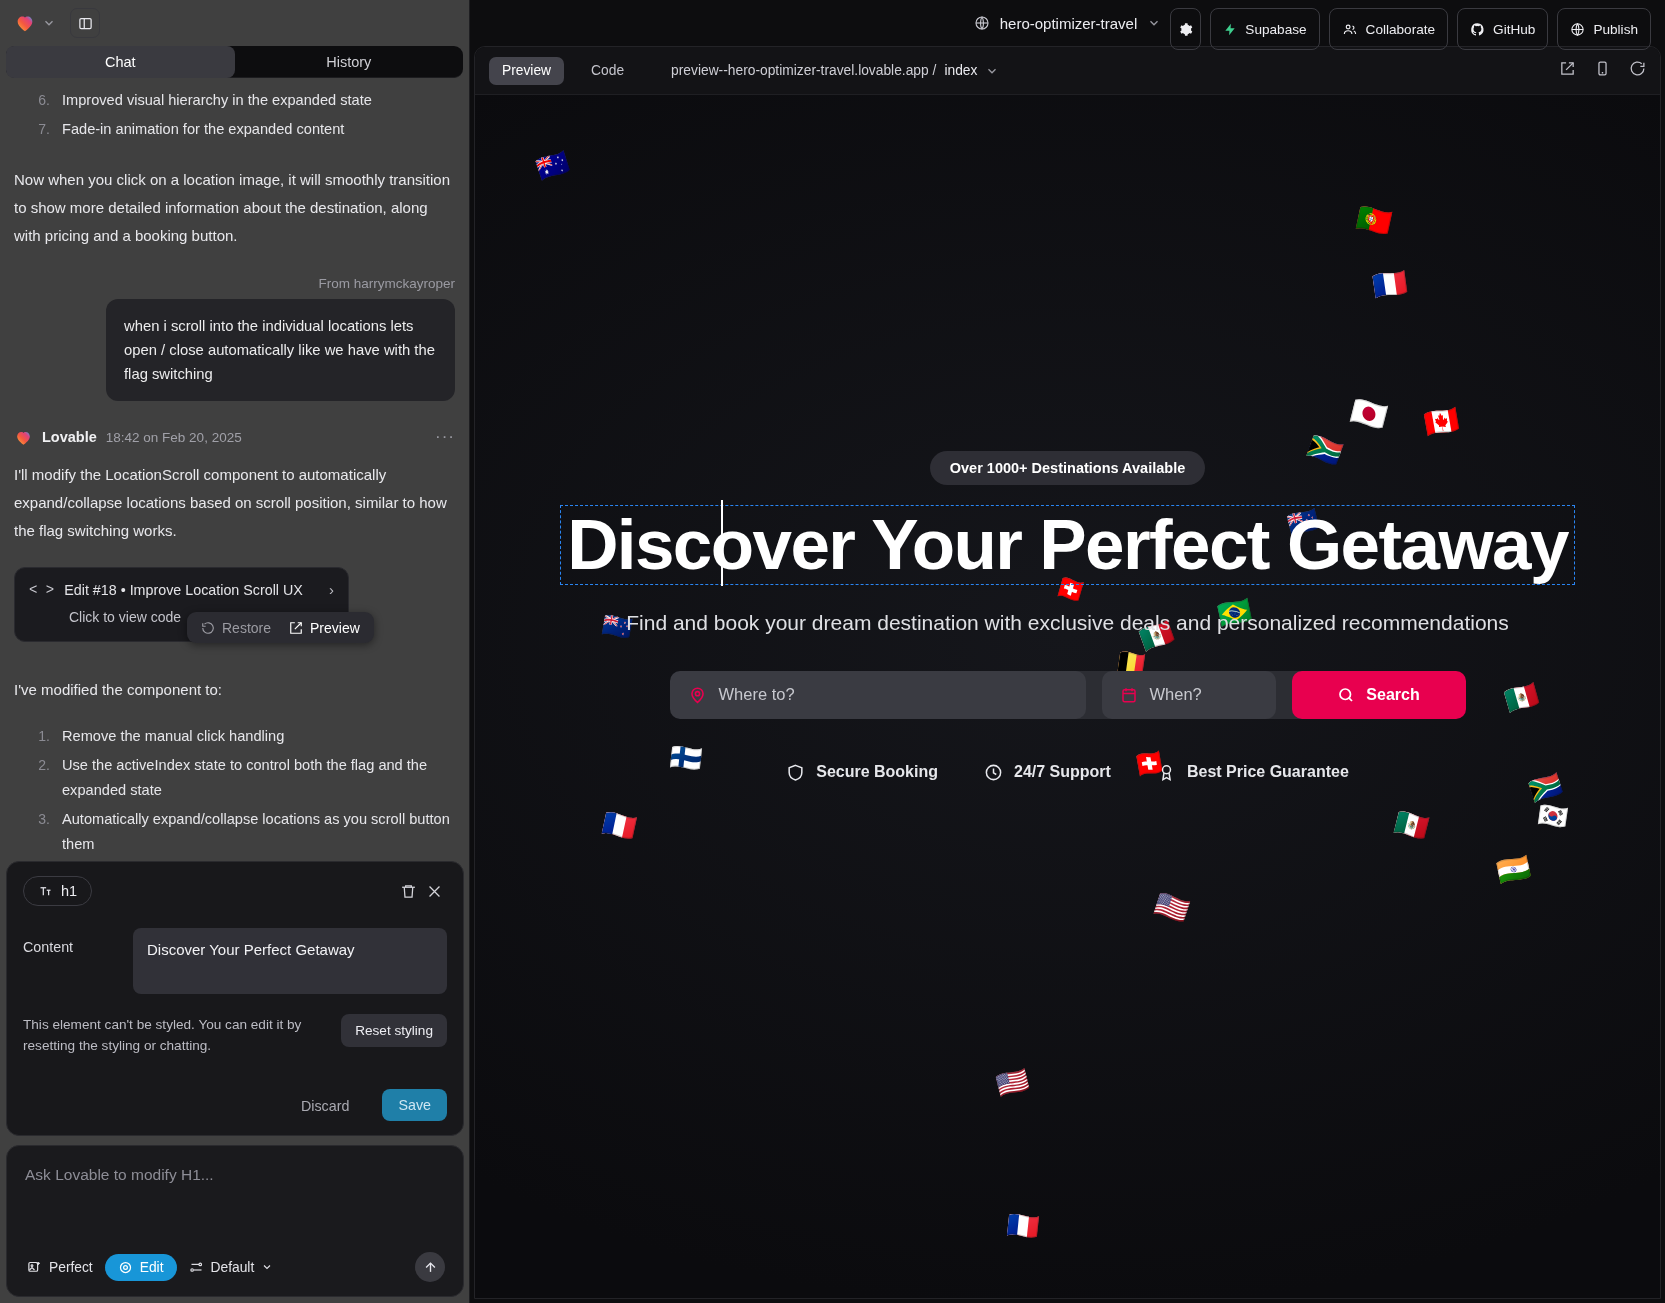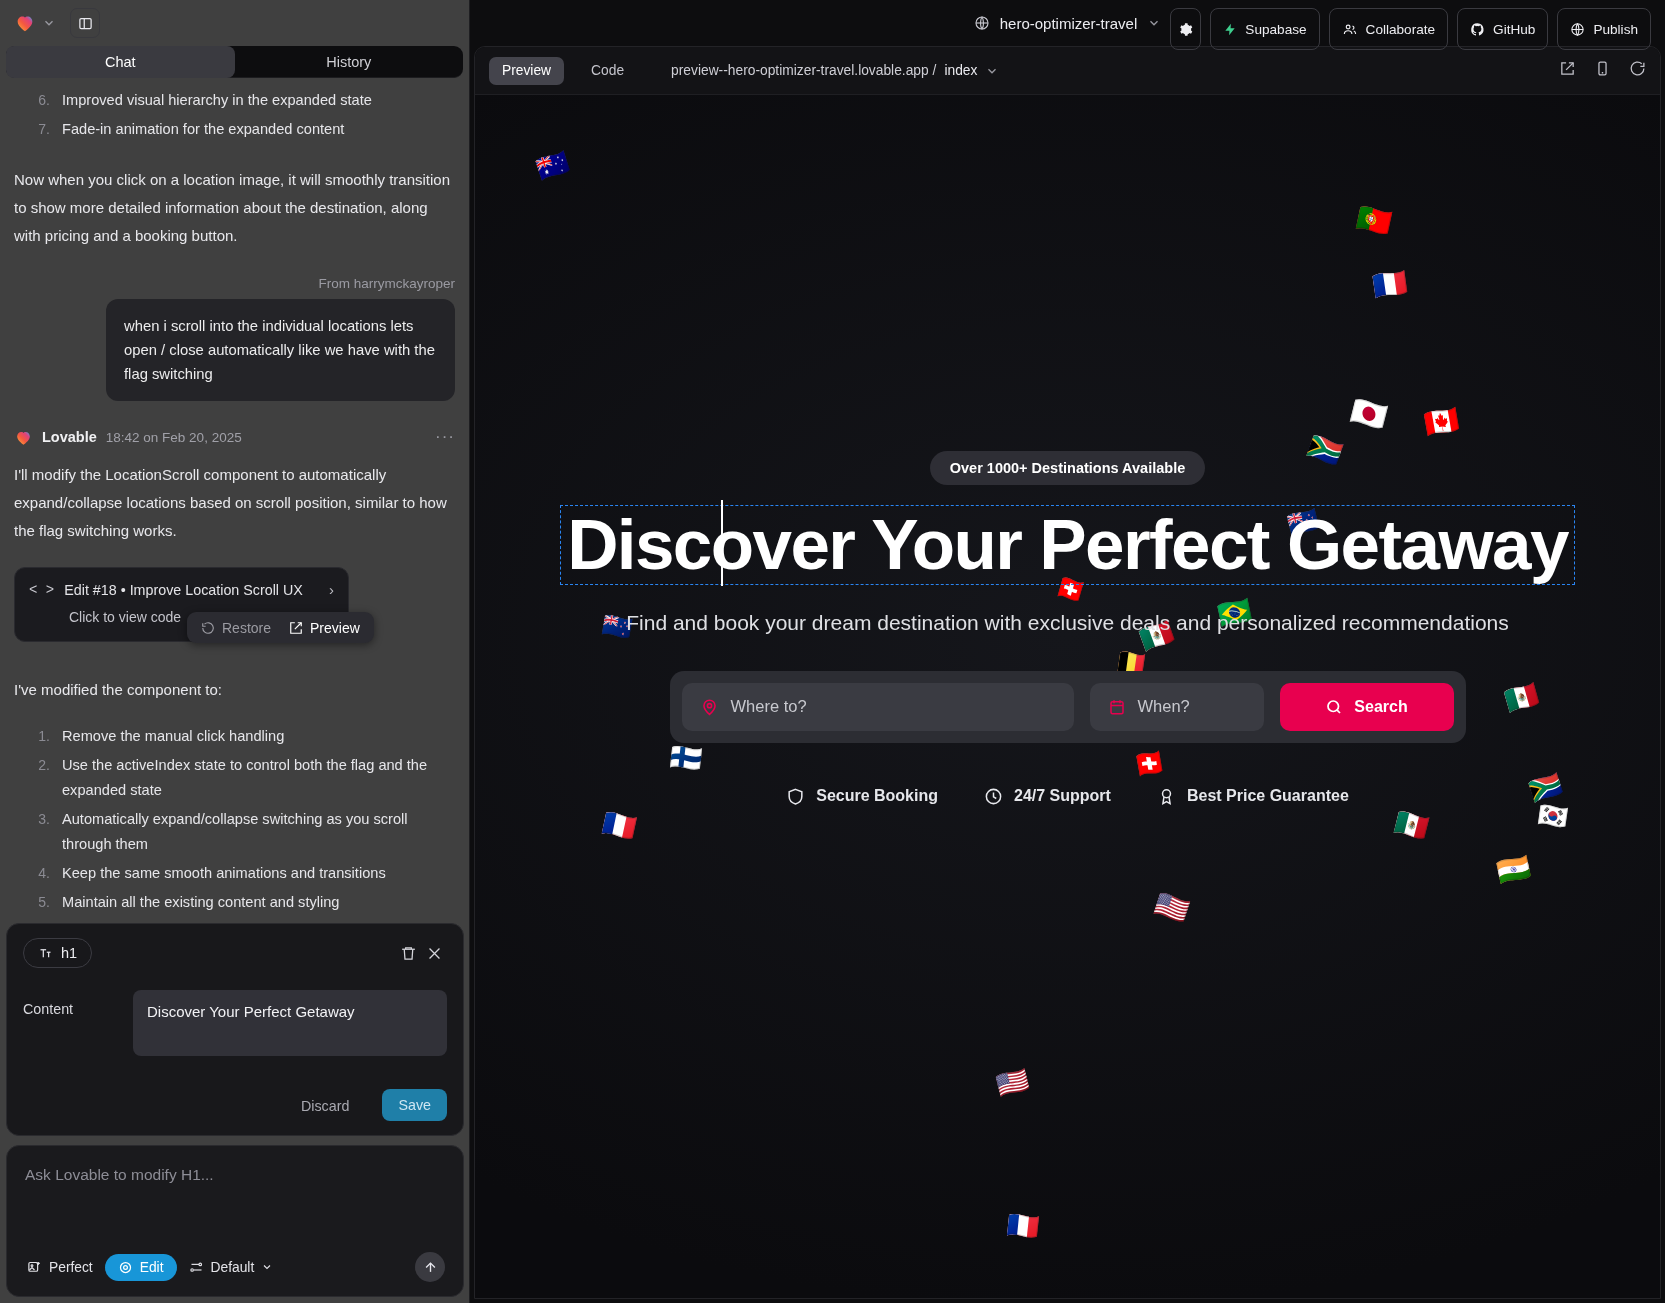--- a/index.html
+++ b/index.html
@@ -212,21 +212,21 @@
   .h1 {
     font-size: 71px; font-weight: bold; color: #fff; letter-spacing: -1.6px;
     line-height: 1.04; white-space: nowrap;
   }
   .caret {
     position: absolute; left: 160px; top: -6px; width: 2px; height: 86px; background: #fff;
   }
   .subtitle { margin-top: 26px; font-size: 21px; color: #dfe0e4; }
   .searchbar {
     margin-top: 36px; width: 796px; background: #2c2d33;
-    border-radius: 14px; padding: 12px; display: flex; gap: 16px;
+    border-radius: 14px; padding: 0; display: flex; gap: 16px;
   }
   .sfield {
     background: #3a3b42; border-radius: 10px; height: 48px; display: flex;
     align-items: center; gap: 12px; padding: 0 18px; color: #c7c8ce; font-size: 16.5px;
   }
   .sfield.where { flex: 1; }
   .sfield.when { width: 174px; }
   .pinicon, .calicon { color: #e8004f; display: block; }
   .search-btn {
     background: #e8004f; border: none; border-radius: 10px; width: 174px; height: 48px;
@@ -336,21 +336,21 @@
         <li class="li">
           <span class="num">1.</span>
           <span class="txt">Remove the manual click handling</span>
         </li>
         <li class="li">
           <span class="num">2.</span>
           <span class="txt">Use the activeIndex state to control both the flag and the expanded state</span>
         </li>
         <li class="li">
           <span class="num">3.</span>
-          <span class="txt">Automatically expand/collapse switching as you scroll through them</span>
+          <span class="txt">Automatically expand/collapse locations as you scroll button them</span>
         </li>
         <li class="li">
           <span class="num">4.</span>
           <span class="txt">Keep the same smooth animations and transitions</span>
         </li>
         <li class="li">
           <span class="num">5.</span>
           <span class="txt">Maintain all the existing content and styling</span>
         </li>
       </ul>
@@ -380,20 +380,24 @@
             <path d="M5 5l14 14M19 5L5 19"></path>
           </svg>
         </span>
       </div>
 
       <div class="ep-row">
         <div class="ep-label">Content</div>
         <textarea class="ep-input" style="">Discover Your Perfect Getaway</textarea>
       </div>
 
+      <div class="ep-note-row">
+        <div class="ep-note">This element can't be styled. You can edit it by resetting the styling or chatting.</div>
+        <button class="reset-btn">Reset styling</button>
+      </div>
 
       <div class="ep-actions">
         <button class="discard-btn">Discard</button>
         <button class="save-btn">Save</button>
       </div>
     </div>
 
     <div class="composer">
       <div class="composer-ph">Ask Lovable to modify H1...</div>
       <div class="composer-bar">

